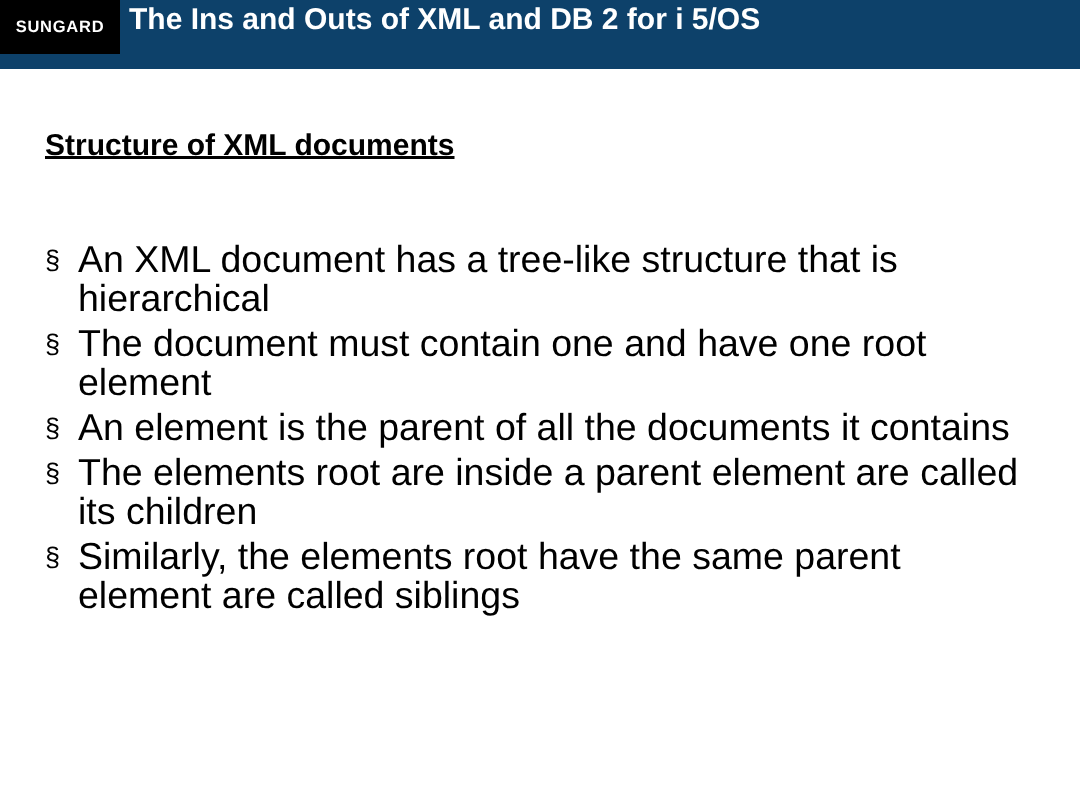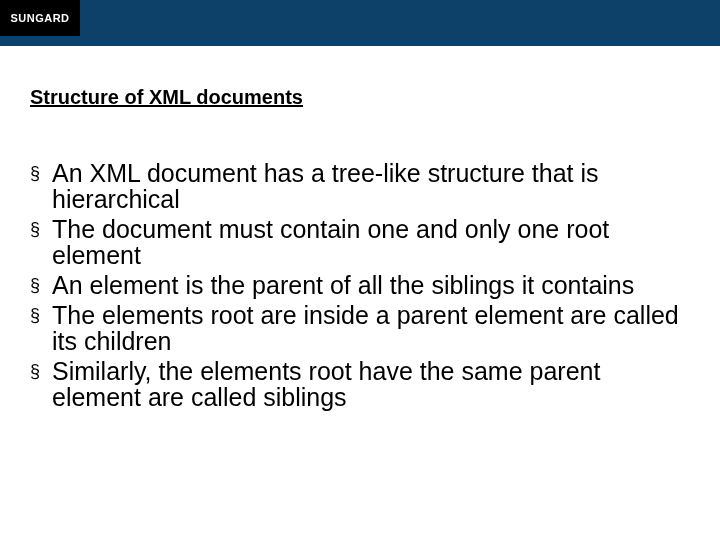--- a/index.html
+++ b/index.html
@@ -16,36 +16,37 @@
   .bullet-text { font-size: 25px; line-height: 26px; color: #000; flex: 1; }
 </style>
 </head>
 <body>
 
 <div class="slide">
   <div class="header-bar">
     <div class="logo-box">
       <span class="logo-text">SUNGARD</span>
     </div>
+    <div class="title-text">The Ins and Outs of XML and DB 2 for i 5/OS</div>
   </div>
 
   <div class="subtitle">Structure of XML documents</div>
 
   <div class="content">
     <div class="bullet-row">
       <div class="bullet-marker">§</div>
       <div class="bullet-text">An XML document has a tree-like structure that is hierarchical</div>
     </div>
     <div class="bullet-row">
       <div class="bullet-marker">§</div>
-      <div class="bullet-text">The document must contain one and only one root element</div>
+      <div class="bullet-text">The document must contain one and have one root element</div>
     </div>
     <div class="bullet-row">
       <div class="bullet-marker">§</div>
-      <div class="bullet-text">An element is the parent of all the siblings it contains</div>
+      <div class="bullet-text">An element is the parent of all the documents it contains</div>
     </div>
     <div class="bullet-row">
       <div class="bullet-marker">§</div>
       <div class="bullet-text">The elements root are inside a parent element are called its children</div>
     </div>
     <div class="bullet-row">
       <div class="bullet-marker">§</div>
       <div class="bullet-text">Similarly, the elements root have the same parent element are called siblings</div>
     </div>
   </div>

